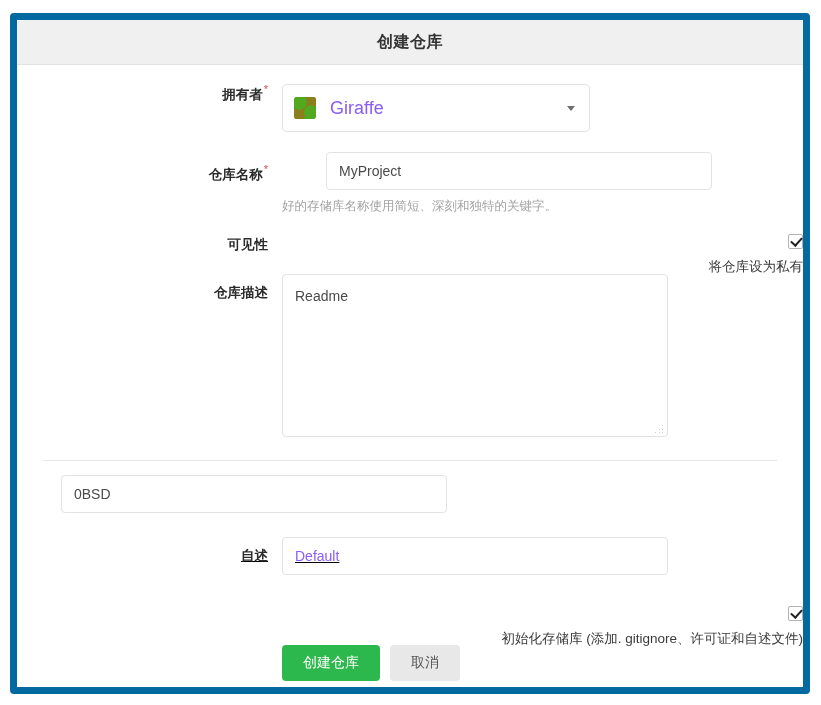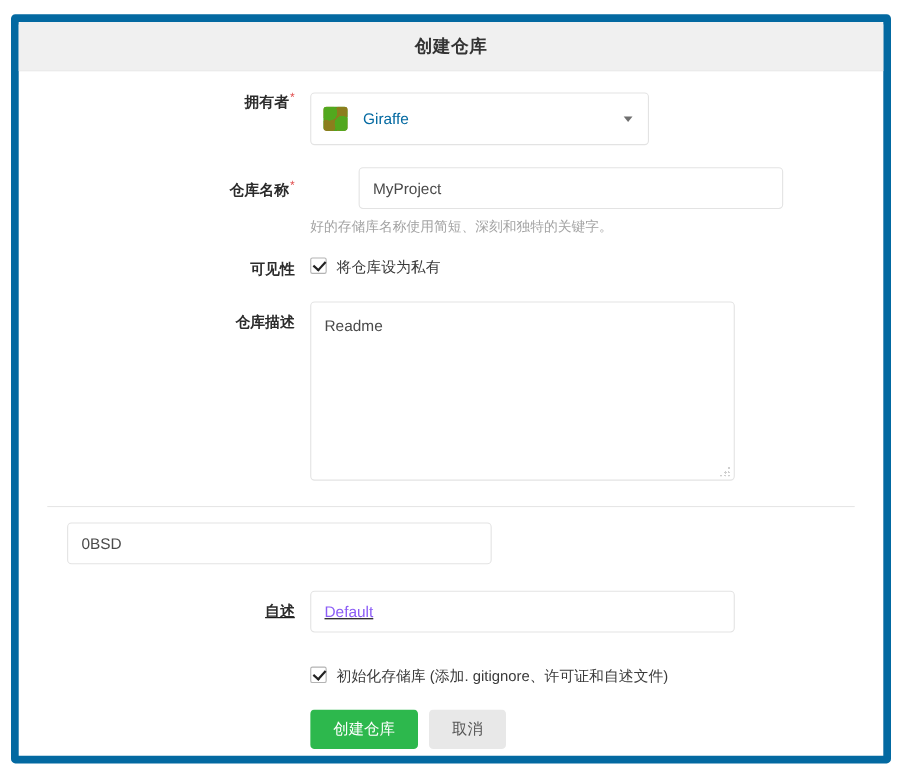--- a/index.html
+++ b/index.html
@@ -121,22 +121,22 @@
     content: "";
     position: absolute;
     inset: 0;
     background:
       radial-gradient(circle at 25% 25%, #52a81e 0 30%, transparent 31%),
       radial-gradient(circle at 78% 70%, #52a81e 0 30%, transparent 31%),
       radial-gradient(circle at 80% 20%, #8b7e1d 0 26%, transparent 27%),
       radial-gradient(circle at 22% 78%, #8b7e1d 0 26%, transparent 27%);
   }
   .owner-name {
-    font-size: 14px;
-    color: #0369a1;
+    font-size: 18px;
+    color: #8b5cf6;
     text-align: center;
   }
   .caret {
     position: absolute;
     right: 14px;
     top: 50%;
     margin-top: -2px;
     width: 0; height: 0;
     border-left: 4.5px solid transparent;
     border-right: 4.5px solid transparent;
@@ -144,21 +144,21 @@
   }
 
   .help-text {
     font-size: 12.5px;
     color: #a3a3a3;
     margin-top: 9px;
     line-height: 1.2;
   }
 
   
-  .cb-row { display: flex; align-items: flex-start; gap: 9px; height: 22px; }
+  .cb-row { display: flex; align-items: flex-end; gap: 9px; height: 22px; flex-direction: column; }
   .cbox {
     width: 15px;
     height: 15px;
     box-sizing: border-box;
     border: 1px solid #b3b3b3;
     border-radius: 2px;
     background: #ffffff;
     position: relative;
     flex: 0 0 15px;
   }

